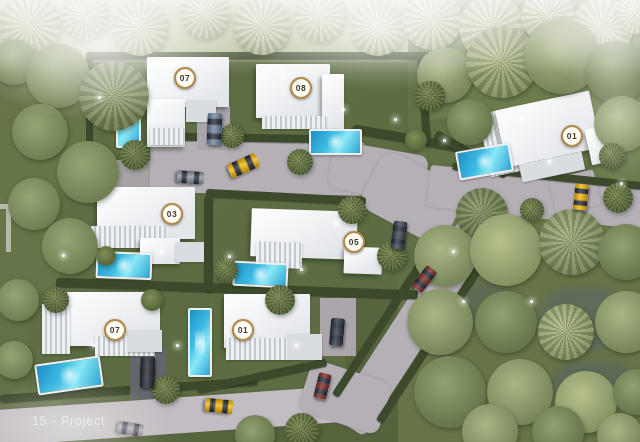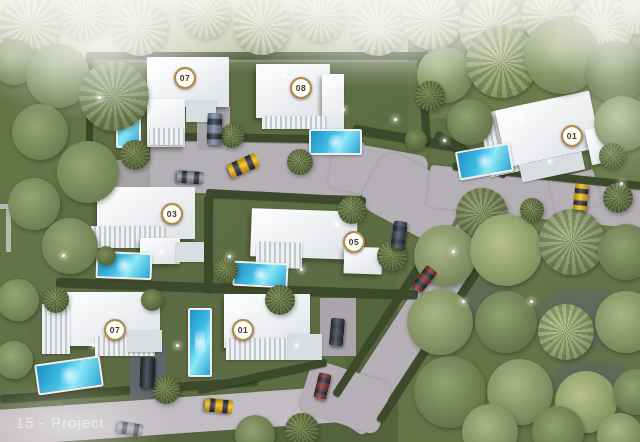--- a/index.html
+++ b/index.html
@@ -26,21 +26,21 @@
     background:repeating-conic-gradient(rgba(0,0,0,.16) 0 9deg,rgba(255,255,255,.05) 9deg 18deg)}
   .car{position:absolute;border-radius:3px;box-shadow:1px 2px 3px rgba(0,0,0,.45)}
   .sparkle{position:absolute;width:3px;height:3px;border-radius:50%;background:#fff;
     box-shadow:0 0 5px 1.5px rgba(255,255,255,.85)}
   .badge{position:absolute;width:22px;height:22px;margin:-11px 0 0 -11px;border-radius:50%;
     background:#fffdf4;border:2px solid #b08a4e;box-sizing:border-box;
     display:flex;align-items:center;justify-content:center;
     font-size:8.5px;font-weight:700;color:#3c3c3c;letter-spacing:.4px;
     box-shadow:0 1px 3px rgba(0,0,0,.4)}
   .haze{position:absolute;pointer-events:none}
-  .watermark{position:absolute;left:16px;top:414px;font-size:15px;
+  .watermark{position:absolute;left:32px;top:414px;font-size:12px;
     color:rgba(255,255,255,.55);letter-spacing:1px}
 </style>
 </head>
 <body>
 
 <div class="scene">
   <div class="layer" id="L-patches">
       <div class="abs" style="left: 0px; top: 0px; width: 640px; height: 62px; background: rgb(182, 189, 153);"></div>
       <div class="abs" style="left: 408px; top: 0px; width: 232px; height: 252px; background: rgb(111, 126, 79); opacity: 0.9;"></div>
       <div class="abs" style="left: 398px; top: 232px; width: 242px; height: 210px; background: rgb(103, 117, 73); opacity: 0.95;"></div>

